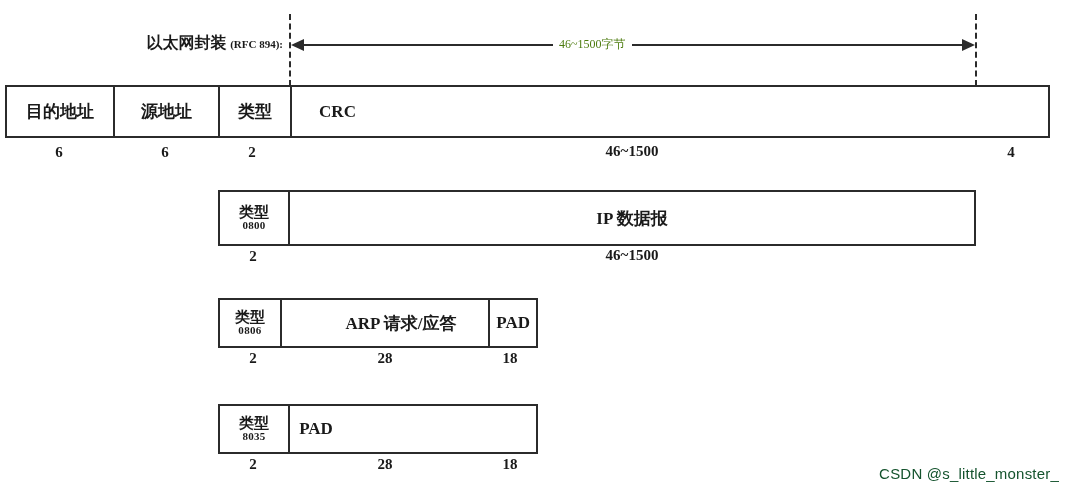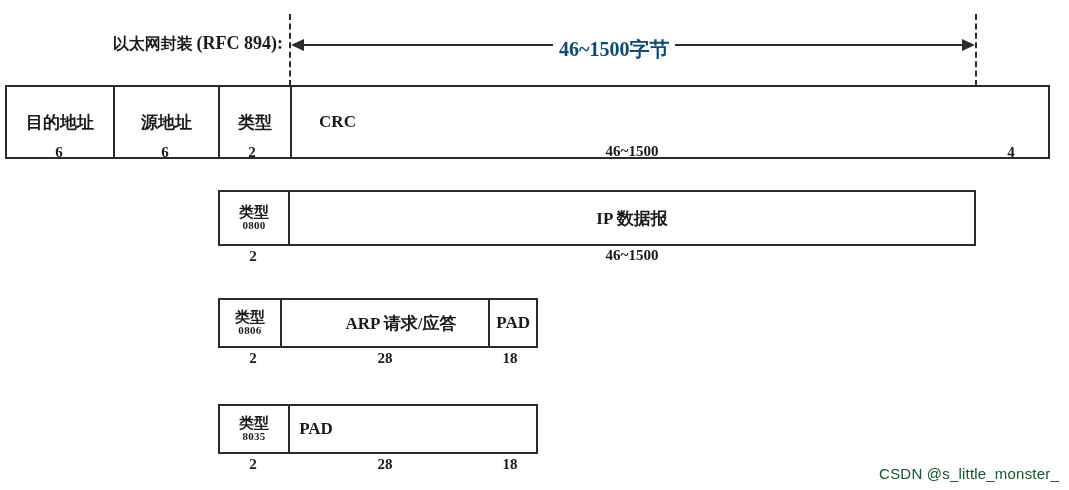--- a/index.html
+++ b/index.html
@@ -27,21 +27,21 @@
     top: 33px;
     width: 283px;
     text-align: right;
     font-size: 15px;
     font-weight: bold;
     letter-spacing: 0px;
     white-space: nowrap;
     color: #1a1a1a;
   }
   .caption .cn { font-size: 16px; }
-  .caption .en { font-size: 18px; }
+  .caption .en { font-size: 11px; }
 
   
   .dashline {
     position: absolute;
     width: 0;
     border-left: 2px dashed #2b2b2b;
   }
 
   
   .span-arrow {
@@ -58,24 +58,24 @@
     position: absolute;
     top: 1px;
     width: 0; height: 0;
     border-top: 6px solid transparent;
     border-bottom: 6px solid transparent;
   }
   .span-arrow .head.left  { left: 0;  border-right: 13px solid #2b2b2b; }
   .span-arrow .head.right { right: 0; border-left: 13px solid #2b2b2b; }
   .span-label {
     position: absolute;
-    font-size: 20px;
-    font-weight: bold;
-    white-space: nowrap;
-    color: #0c4a6e;
+    font-size: 12px;
+    font-weight: normal;
+    white-space: nowrap;
+    color: #4d7c0f;
     text-align: center;
     background: #ffffff;
     padding: 0 6px;
   }
 
   
   .row {
     position: absolute;
     box-sizing: border-box;
     border: 2px solid #2b2b2b;
@@ -141,21 +141,21 @@
   <div class="dashline" style="left:289px; top:14px; height:72px;"></div>
   <div class="dashline" style="left:975px; top:14px; height:72px;"></div>
 
   <div class="span-arrow" style="left:291px; top:38px; width:684px;">
     <div class="head left"></div>
     <div class="bar" style="left:10px; right:10px;"></div>
     <div class="head right"></div>
   </div>
   <div class="span-label" style="left:553px; top:36px;">46~1500字节</div>
 
-  <div class="row" style="left:5px; top:85px; width:1045px; height:74px;">
+  <div class="row" style="left:5px; top:85px; width:1045px; height:53px;">
     <div class="cell" style="width:108px;">
       <span>目的地址</span>
     </div>
     <div class="cell" style="width:105px;">
       <span>源地址</span>
     </div>
     <div class="cell" style="width:72px;">
       <span>类型</span>
     </div>
     <div class="cell" style="width:71px;margin-left:10px;">

